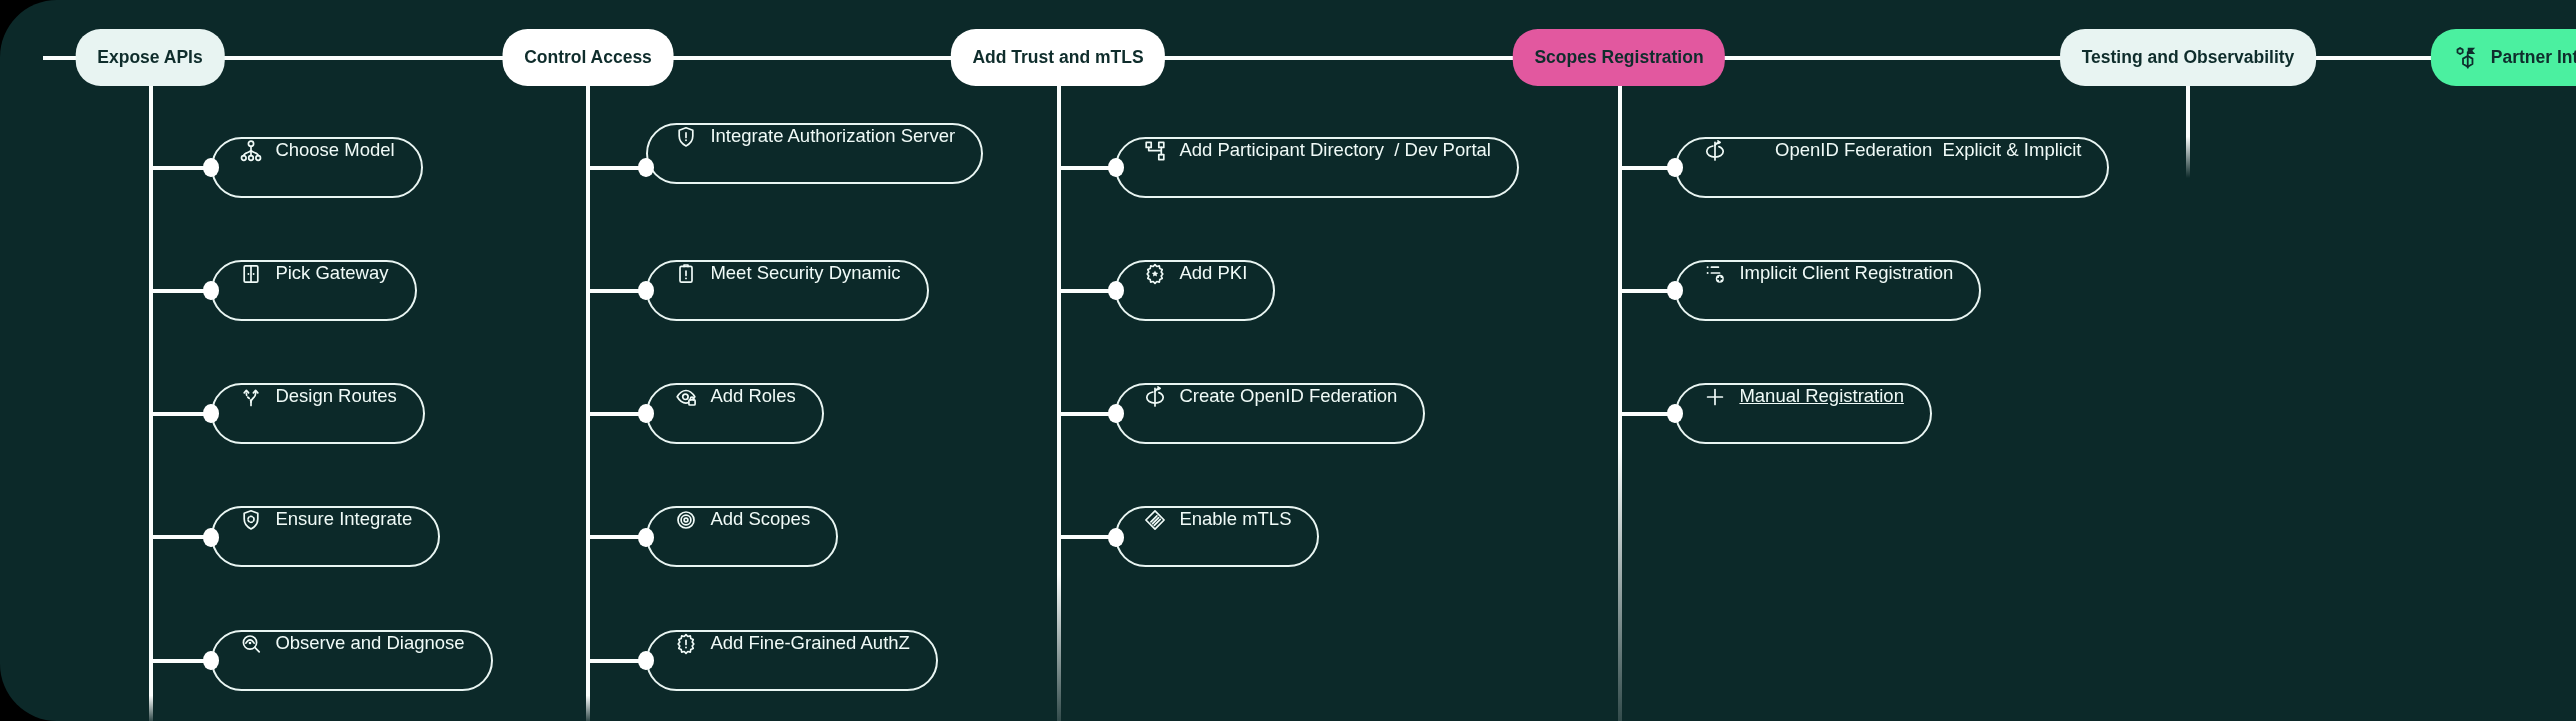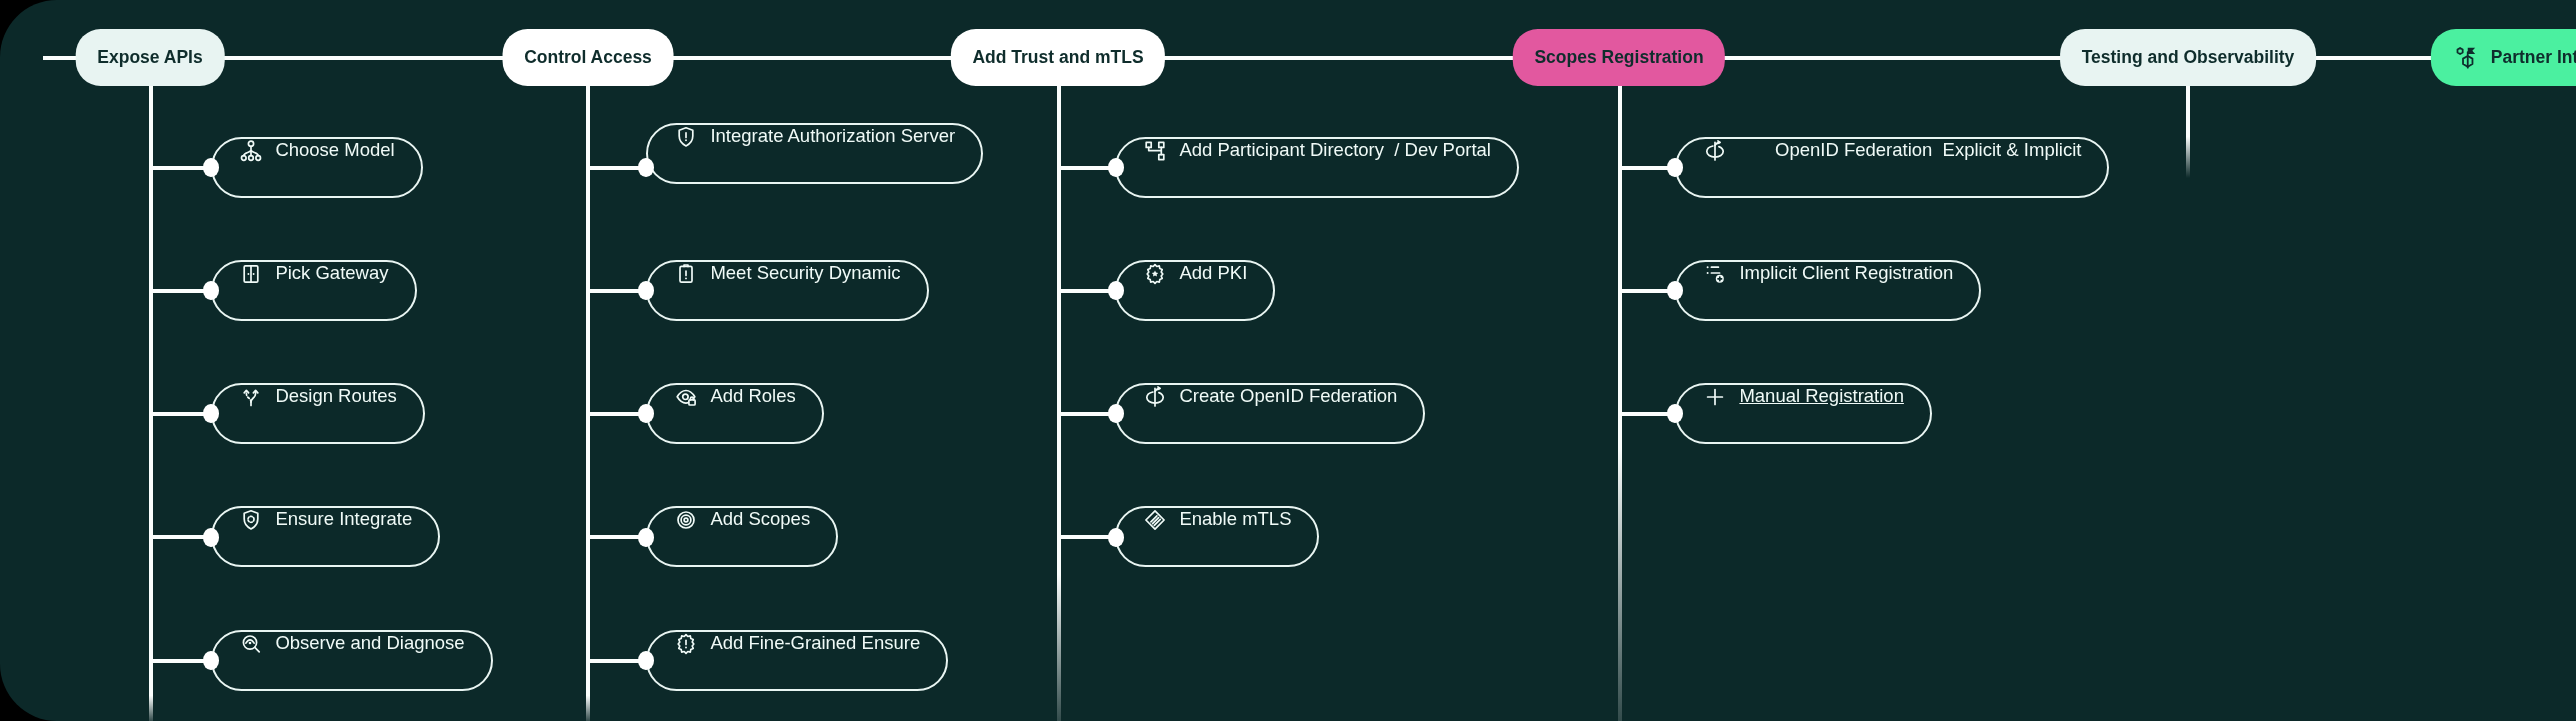--- a/index.html
+++ b/index.html
@@ -151,21 +151,21 @@
       <div class="connector" style="left: 588px; top: 659px; width: 58px;"></div>
       <div class="dot" style="left: 638px; top: 651px;"></div>
       <div class="item" style="left: 646px; top: 630px;">
         <span class="icn">
           <svg width="24" height="24" viewBox="0 0 24 24" fill="none" stroke="currentColor" stroke-width="1.7" stroke-linecap="round" stroke-linejoin="round">
             <path d="M12 2.6l1.8 1.9 2.5-.6.5 2.6 2.4 1.1-1 2.4 1.6 2-1.6 2 1 2.4-2.4 1.1-.5 2.6-2.5-.6-1.8 1.9-1.8-1.9-2.5.6-.5-2.6-2.4-1.1 1-2.4-1.6-2 1.6-2-1-2.4 2.4-1.1.5-2.6 2.5.6Z"></path>
             <path d="M12 8.3v4.2"></path>
             <circle cx="12" cy="15.5" r="0.95" fill="currentColor" stroke="none"></circle>
           </svg>
         </span>
-        <span>Add Fine-Grained Ensure</span>
+        <span>Add Fine-Grained AuthZ</span>
       </div>
       <div class="trunk" style="left: 1057px; top: 86px; height: 635px; background: linear-gradient(rgb(251, 254, 253) 0%, rgb(251, 254, 253) 77%, rgba(251, 254, 253, 0.16) 100%);"></div>
       <div class="stage white" style="left: 1058px; justify-content: center;">
         <span>Add Trust and mTLS</span>
       </div>
       <div class="connector" style="left: 1058px; top: 166px; width: 57px;"></div>
       <div class="dot" style="left: 1108px; top: 158px;"></div>
       <div class="item" style="left: 1115px; top: 137px;">
         <span class="icn">
           <svg width="24" height="24" viewBox="0 0 24 24" fill="none" stroke="currentColor" stroke-width="1.7" stroke-linecap="round" stroke-linejoin="round">

